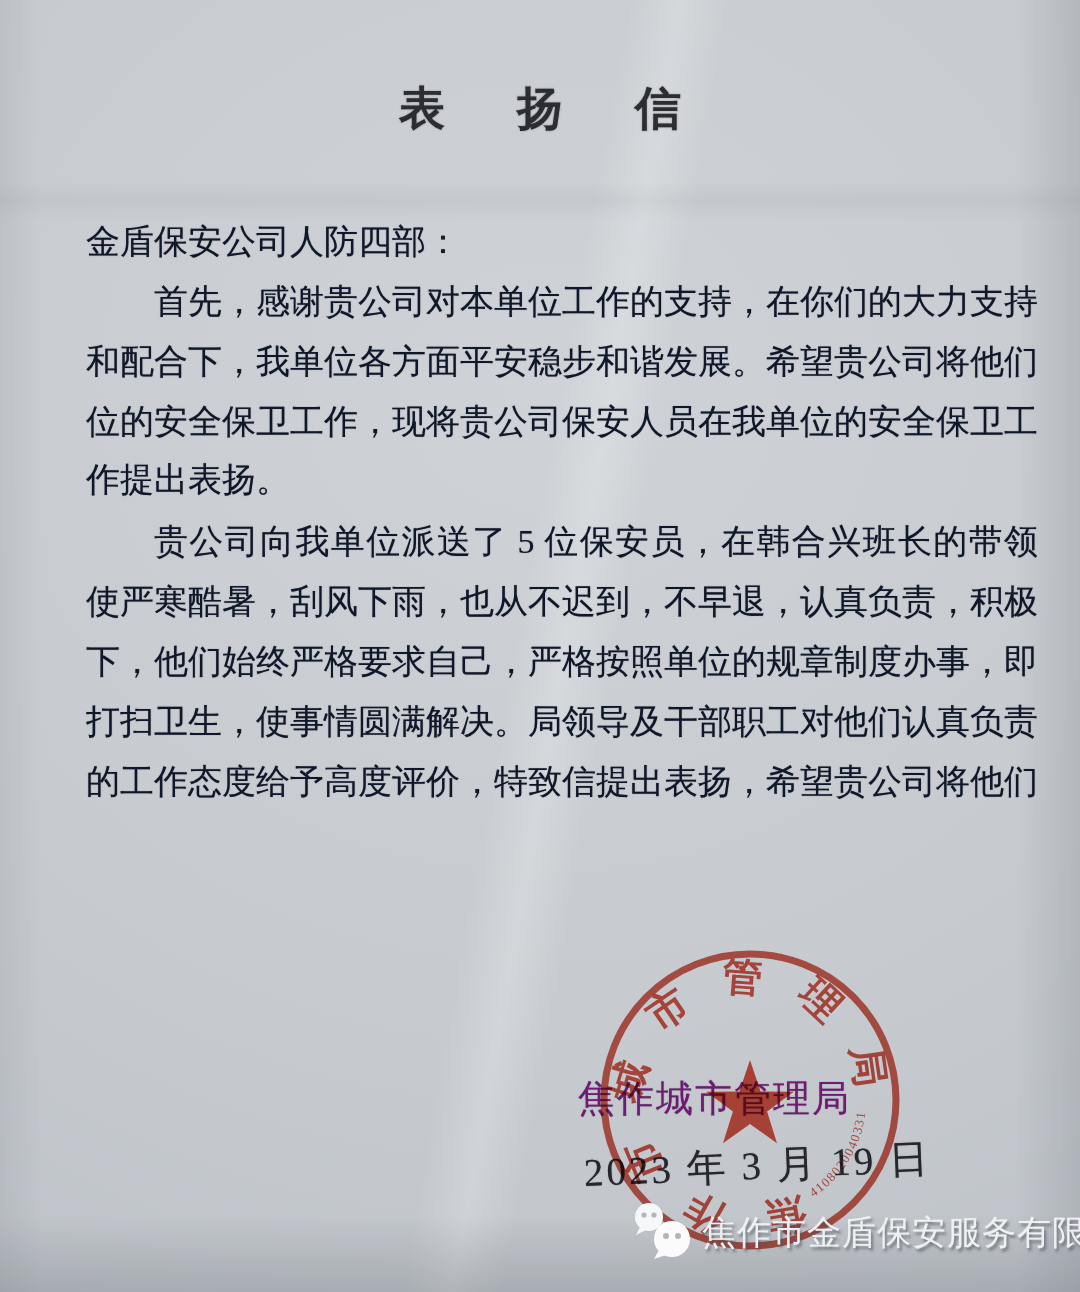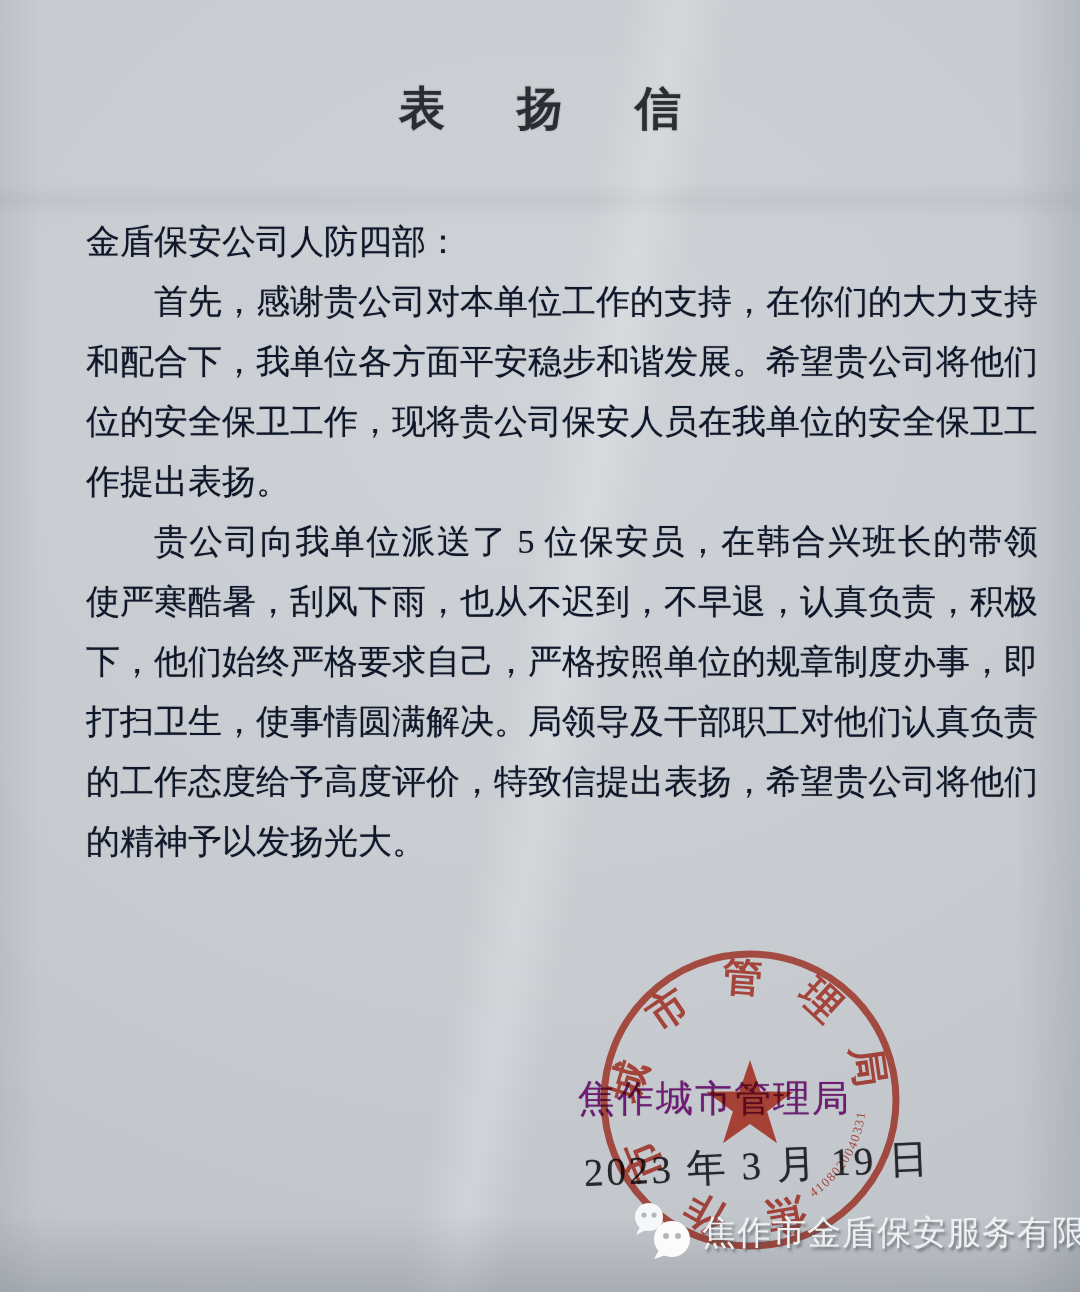--- a/index.html
+++ b/index.html
@@ -36,21 +36,21 @@
     text-shadow:0 0 1px rgba(43,43,49,.55);
     margin-left:24px;
   }
   .salutation{line-height:60px;height:60px;}
   .line{
     line-height:60px;height:60px;white-space:nowrap;
     text-align:justify;text-align-last:justify;
   }
   .line{white-space:normal;}
   .line-first{text-indent:2em;}
-  .line-end{text-align-last:left;}
+  .line-end{text-align-last:left;font-family:Liberation Mono, monospace;}
   .signature{
     position:absolute;left:578px;top:1074px;
     font-size:37px;color:#701a75;letter-spacing:2px;
     text-shadow:0 0 1px rgba(38,38,44,.6);
   }
   .date{
     position:absolute;left:584px;top:1146px;
     font-size:39px;color:#26262c;letter-spacing:3px;
     transform:rotate(-2.4deg);transform-origin:left center;
     text-shadow:0 0 1px rgba(38,38,44,.6);
@@ -86,21 +86,20 @@
     <div id="paragraphs">
         <div class="line line-first">首先，感谢贵公司对本单位工作的支持，在你们的大力支持</div>
         <div class="line">和配合下，我单位各方面平安稳步和谐发展。希望贵公司将他们</div>
         <div class="line">位的安全保卫工作，现将贵公司保安人员在我单位的安全保卫工</div>
         <div class="line line-end">作提出表扬。</div>
         <div class="line line-first">贵公司向我单位派送了 5 位保安员，在韩合兴班长的带领</div>
         <div class="line">使严寒酷暑，刮风下雨，也从不迟到，不早退，认真负责，积极</div>
         <div class="line">下，他们始终严格要求自己，严格按照单位的规章制度办事，即</div>
         <div class="line">打扫卫生，使事情圆满解决。局领导及干部职工对他们认真负责</div>
         <div class="line">的工作态度给予高度评价，特致信提出表扬，希望贵公司将他们</div>
-        <div class="line line-end">的精神予以发扬光大。</div>
       </div>
   </div>
 
   <div class="signature">焦作城市管理局</div>
   <div class="date">2023 年 3 月 19 日</div>
 
   <svg class="seal" viewBox="0 0 360 360">
     <defs>
       <path id="nameArc" d="M 235.6 272.6 A 108 108 0 1 1 288 180" fill="none"></path>
       <path id="numArc" d="M 241.5 278.4 A 116 116 0 0 0 295.4 192.1" fill="none"></path>

